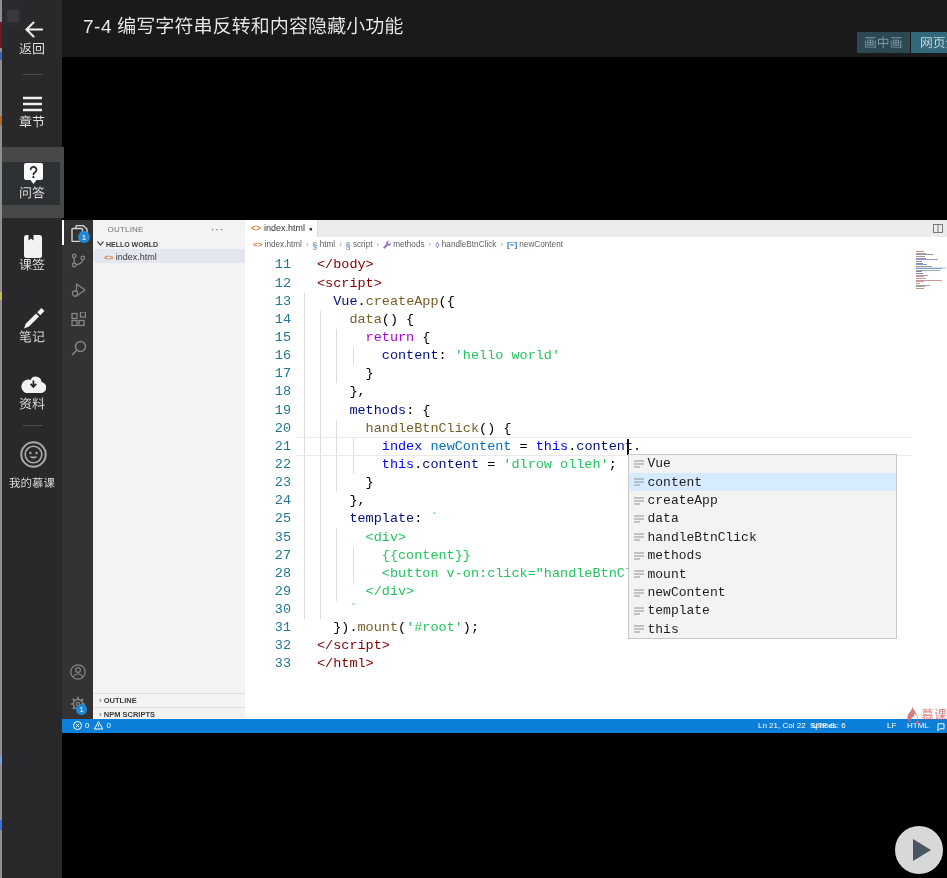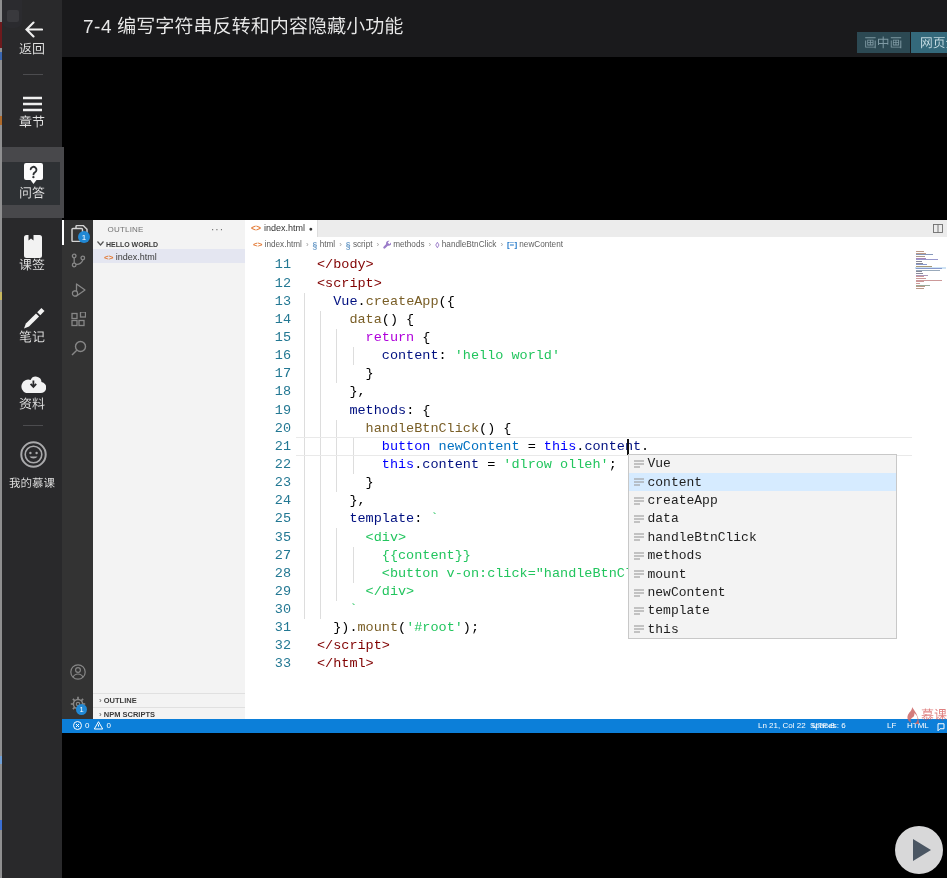--- a/index.html
+++ b/index.html
@@ -290,21 +290,21 @@
 <pre class="abs" id="code"><span class="tg">&lt;/body&gt;</span>
 <span class="tg">&lt;script&gt;</span>
   <span class="pr">Vue</span>.<span class="fn">createApp</span>({
     <span class="fn">data</span>() {
       <span class="rt">return</span> {
         <span class="pr">content</span>: <span class="st">'hello world'</span>
       }
     },
     <span class="pr">methods</span>: {
       <span class="fn">handleBtnClick</span>() {
-        <span class="kw">button</span> <span class="cv">newContent</span> = <span class="kw">this</span>.<span class="pr">content</span>.
+        <span class="kw">index</span> <span class="cv">newContent</span> = <span class="kw">this</span>.<span class="pr">content</span>.
         <span class="kw">this</span>.<span class="pr">content</span> = <span class="st">'dlrow olleh'</span>;
       }
     },
     <span class="pr">template</span>: <span class="st">`
       &lt;div&gt;
         {{content}}
         &lt;button v-on:click="handleBtnClick"&gt;reverse&lt;/button&gt;
       &lt;/div&gt;
     `</span>
   }).<span class="fn">mount</span>(<span class="st">'#root'</span>);

